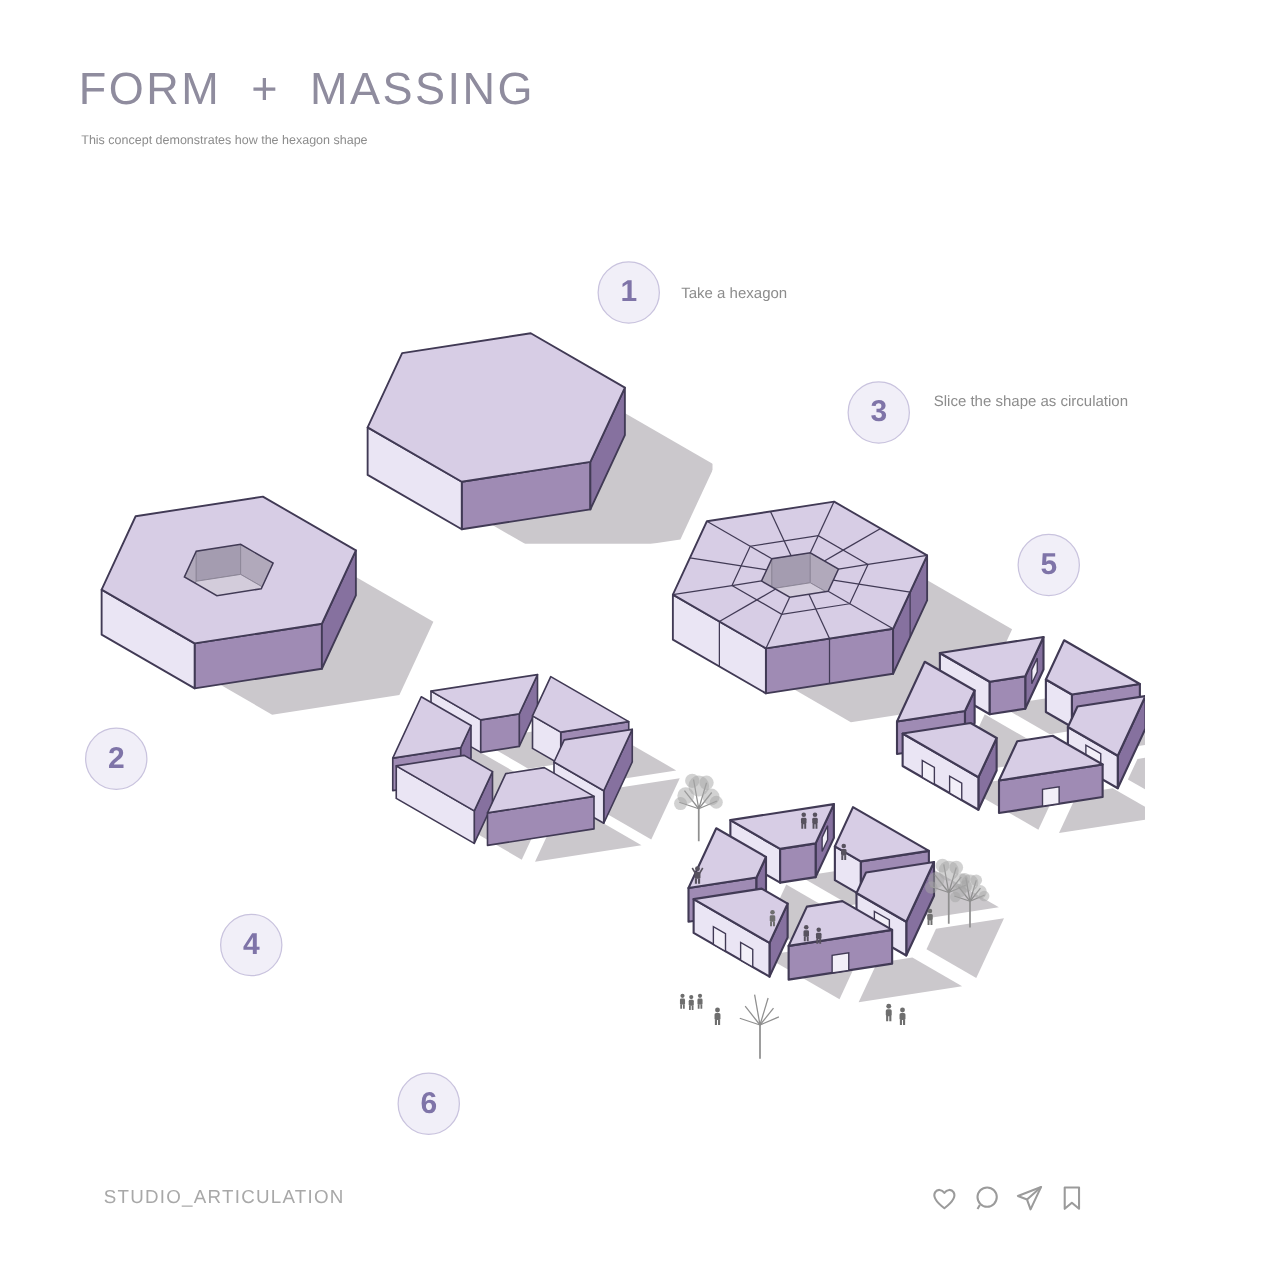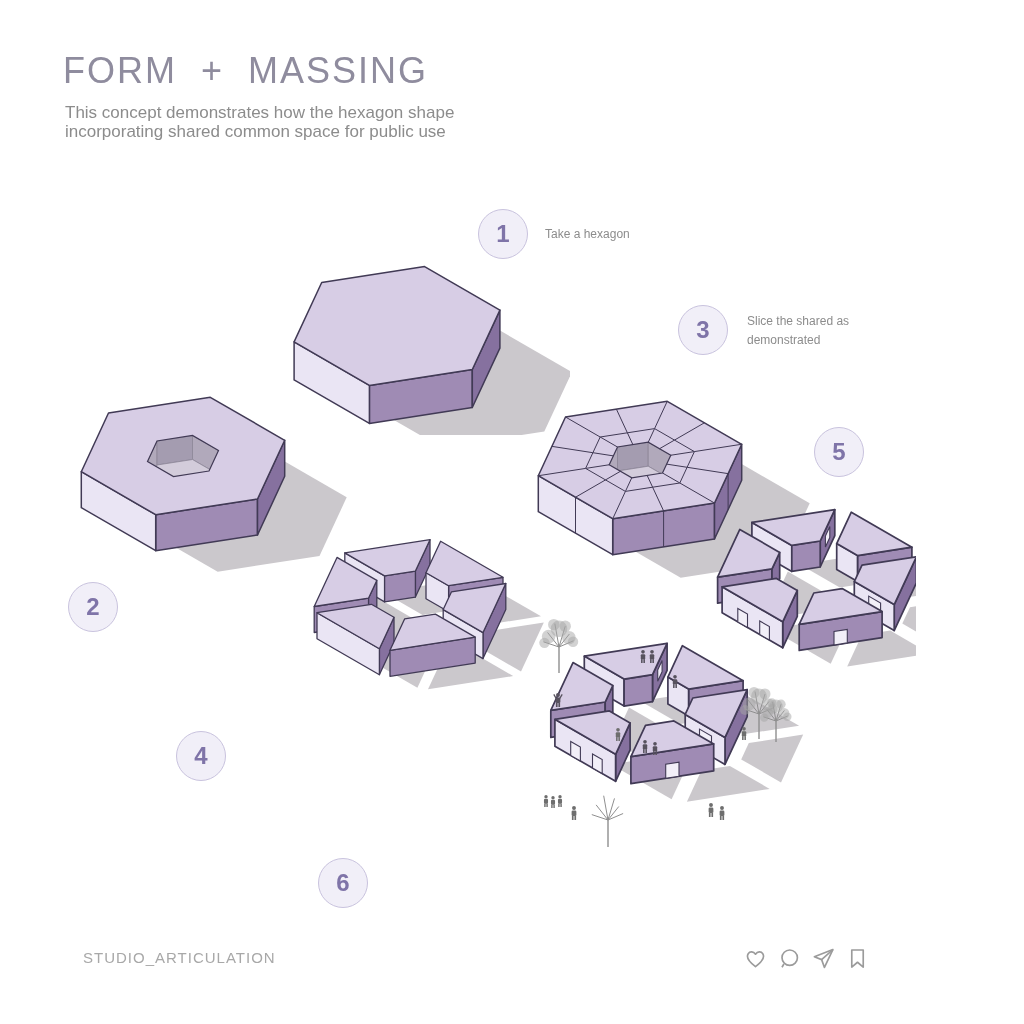--- a/index.html
+++ b/index.html
@@ -1,20 +1,20 @@
 <!DOCTYPE html>
 <html style="--accent: #7f74a8; --title: #8f8c9e; --text: #8c8c8c; --footer: #a8a8a8; --icon: #9b9b9b; --badgeBg: #f1eff8; --badgeBorder: #c9c3de;"><head>
 <meta charset="utf-8">
 <style>
   html,body{margin:0;padding:0;background:#fff;}
   .poster{position:relative;width:916px;height:1024px;background:#ffffff;
           font-family:"Liberation Sans",sans-serif;overflow:hidden;}
   .title{position:absolute;left:63px;top:50px;font-size:36px;letter-spacing:2px;
          word-spacing:12px;color:var(--title,#8f8c9e);}
-  .desc{position:absolute;left:65px;top:103px;font-size:17px;line-height:19px;
+  .desc{position:absolute;left:65px;top:103px;font-size:10px;line-height:19px;
         color:var(--text,#8c8c8c);}
   .desc span{display:block;}
   .badge{position:absolute;width:50px;height:50px;border-radius:50%;
          background:var(--badgeBg,#f1eff8);border:1.5px solid var(--badgeBorder,#c9c3de);
          display:flex;align-items:center;justify-content:center;font-size:24px;
          font-weight:bold;color:var(--accent,#7f74a8);box-sizing:border-box;}
   .step-label{position:absolute;font-size:12px;line-height:19px;color:var(--text,#8c8c8c);}
   .illus{position:absolute;}
   .footer-handle{position:absolute;left:83px;top:949px;font-size:15px;letter-spacing:1px;
                  color:var(--footer,#a8a8a8);}
@@ -24,36 +24,35 @@
   .footer-icons svg{display:block;}
 </style>
 </head>
 <body>
 
 <div class="poster">
 
   <div class="title">FORM + MASSING</div>
   <div class="desc">
     <span>This concept demonstrates how the hexagon shape</span>
-    <span>incorporating shared common space for public use</span>
   </div>
 
   <div class="badge" style="left:478px;top:209px">
     <span>1</span>
   </div>
   <div class="step-label" style="left:545px;top:225px;max-width:190px">Take a hexagon</div>
 
   <div class="badge" style="left:68px;top:582px">
     <span>2</span>
   </div>
 
   <div class="badge" style="left:678px;top:305px">
     <span>3</span>
   </div>
-  <div class="step-label" style="left:747px;top:312px;max-width:160px">Slice the shared as demonstrated</div>
+  <div class="step-label" style="left:747px;top:312px;max-width:160px">Slice the shape as circulation</div>
 
   <div class="badge" style="left:176px;top:731px">
     <span>4</span>
   </div>
 
   <div class="badge" style="left:814px;top:427px">
     <span>5</span>
   </div>
 
   <div class="badge" style="left:318px;top:858px">

